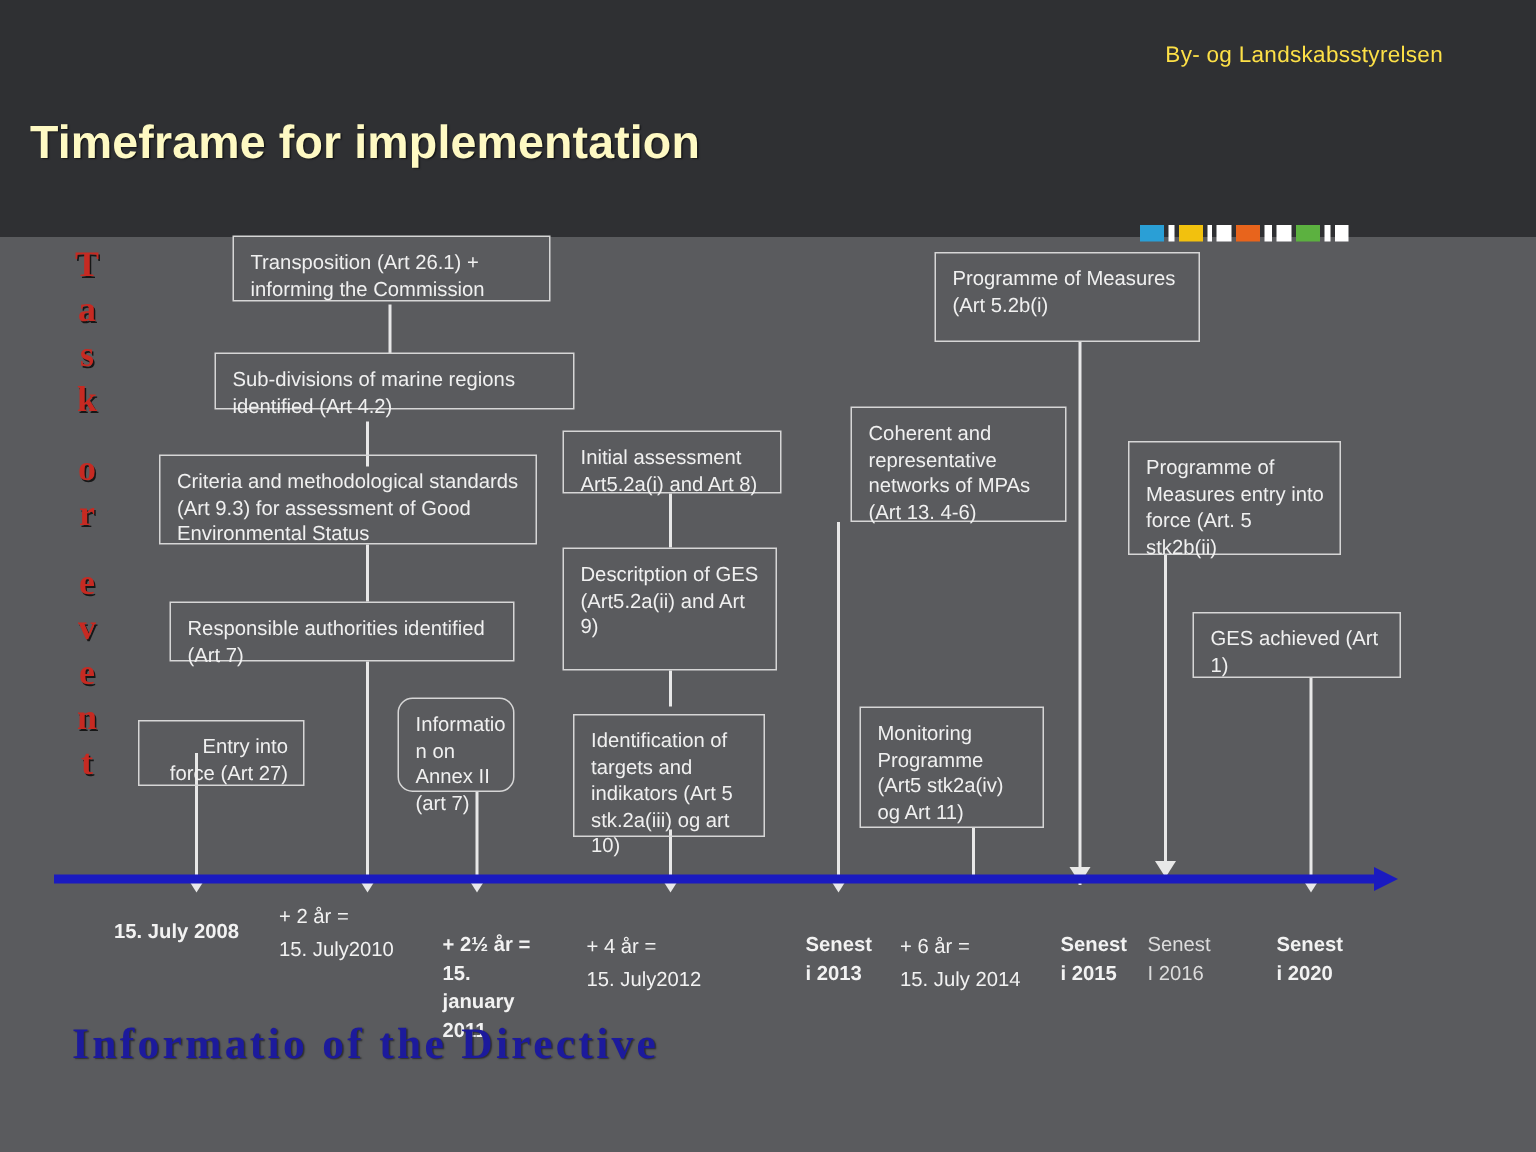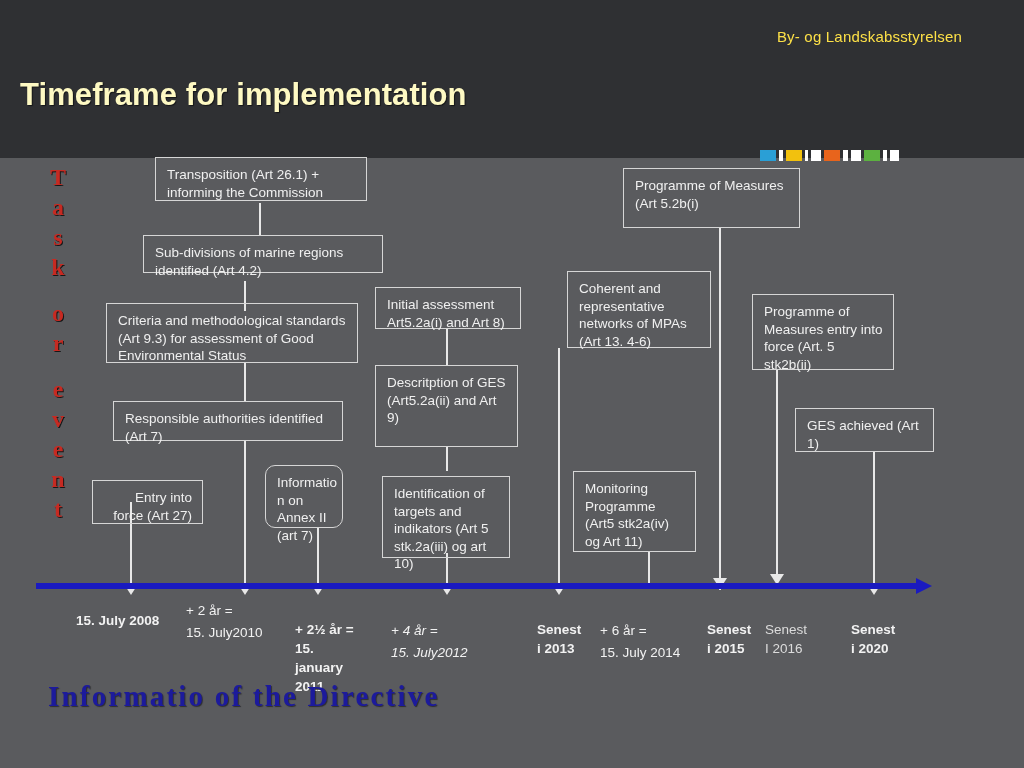--- a/index.html
+++ b/index.html
@@ -235,21 +235,21 @@
   <div class="dlabel" style="left:186px; top:600px; width:96px;">
     <div>+ 2 år =</div>
     <div>15. July2010</div>
   </div>
 
   <div class="dlabel bold" style="left:295px; top:620px; width:62px; line-height:19px;">
     <div>+ 2½ år =</div>
     <div>15. january 2011</div>
   </div>
 
-  <div class="dlabel" style="left:391px; top:620px; width:100px;font-style:italic;">
+  <div class="dlabel" style="left:391px; top:620px; width:100px;">
     <div>+ 4 år =</div>
     <div>15. July2012</div>
   </div>
 
   <div class="dlabel bold" style="left:537px; top:620px; width:62px; line-height:19px;">
     <div>Senest</div>
     <div>i 2013</div>
   </div>
 
   <div class="dlabel" style="left:600px; top:620px; width:100px;">

